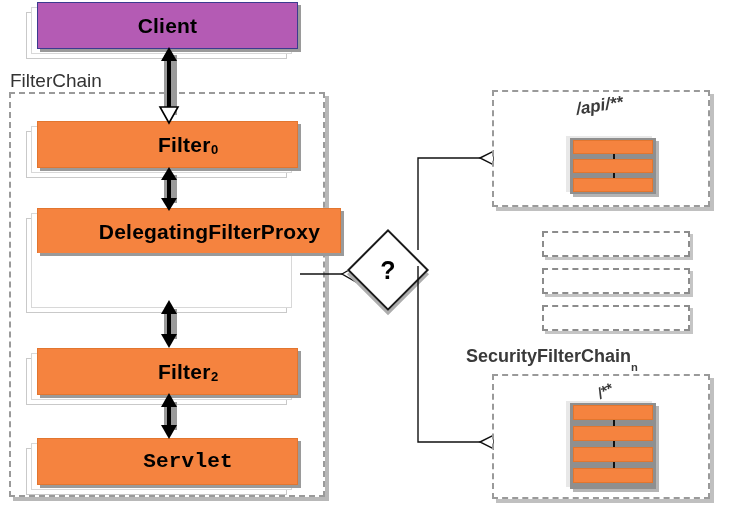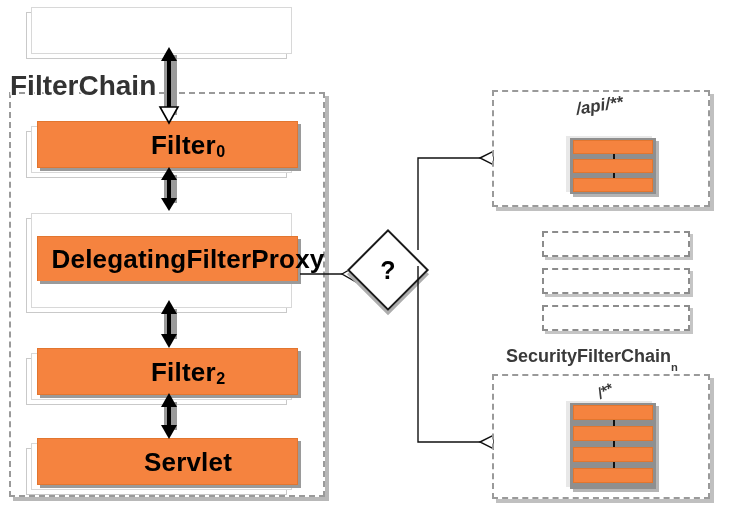--- a/index.html
+++ b/index.html
@@ -71,56 +71,56 @@
   #filterchain-box {
     left: 9px; top: 92px;
     width: 316px; height: 405px;
     border: 2px dashed #9a9a9a;
     box-sizing: border-box;
     background: transparent;
     box-shadow: 4px 4px 0 0 #b8b8b8;
   }
   #filterchain-label {
     left: 10px; top: 70px;
-    font-size: 28px;
-    font-weight: bold;
+    font-size: 19px;
+    font-weight: normal;
     color: #333333;
     -webkit-text-stroke: 0px;
     text-shadow:
        1.4px 0 0 #ffffff, -1.4px 0 0 #ffffff,
        0 1.4px 0 #ffffff, 0 -1.4px 0 #ffffff,
        1px 1px 0 #ffffff, -1px -1px 0 #ffffff,
        1px -1px 0 #ffffff, -1px 1px 0 #ffffff;
     white-space: nowrap;
   }
 
   
   .orange {
     background: #f5833f;
     border: 1px solid #e2762f;
-    font-size: 26px;
+    font-size: 21px;
     padding-left: 41px;
   }
 
   #filter0   { left: 37px; top: 121px;  width: 261px; height: 47px; }
-  #dfp       { left: 37px; top: 208px;  width: 261px; height: 45px; border-bottom: none; margin-top: 28px; }
+  #dfp       { left: 37px; top: 208px;  width: 304px; height: 45px; border-bottom: none; }
   #fcp {
     left: 37px; top: 252px; width: 261px; height: 49px;
     background:
       repeating-linear-gradient(
         -55deg,
         #ffffff 0px, #ffffff 9px,
         #f08d4e 9px, #f08d4e 10.2px
       );
     border: 3px solid #f5833f;
     font-size: 20px;
     box-shadow: 3px 3px 0 0 #9a9a9a;
   }
   #filter2   { left: 37px; top: 348px;  width: 261px; height: 47px; }
-  #servlet   { left: 37px; top: 438px;  width: 261px; height: 47px; }
+  #servlet   { left: 37px; top: 438px;  width: 261px; height: 47px; font-family: Liberation Mono, monospace; }
 
   
   .varrow { position: absolute; }
   .varrow svg { display: block; }
 
   
   #diamond-wrap { left: 350px; top: 232px; width: 82px; height: 82px; }
   #diamond {
     position: absolute;
     left: 9px; top: 9px;
@@ -160,21 +160,21 @@
     position: absolute;
     border: 2px dashed #9a9a9a;
     box-sizing: border-box;
     background: transparent;
     box-shadow: 4px 4px 0 0 #c0c0c0;
   }
 
   #sfc0-label { left: 494px; top: 62px; }
   #sfc0-box   { left: 492px; top: 90px; width: 218px; height: 117px; }
 
-  #sfcn-label { left: 506px; top: 346px; }
+  #sfcn-label { left: 466px; top: 346px; }
   #sfcn-box   { left: 492px; top: 374px; width: 218px; height: 125px; }
 
   .path-label {
     position: absolute;
     font-style: italic;
     font-weight: bold;
     font-size: 17px;
     color: #3a3a3a;
     white-space: nowrap;
     text-shadow:
@@ -224,20 +224,23 @@
   .conn { position: absolute; }
   .conn svg { display: block; }
 </style>
 </head>
 <body>
 
 <div id="canvas">
 
   <div class="stack-shadow" style="left:26px; top:12px; width:261px; height:47px;"></div>
   <div class="stack-shadow s2" style="left:31px; top:7px; width:261px; height:47px;"></div>
+  <div class="node" id="client">
+    <span class="lbl">Client</span>
+  </div>
 
   <div class="abs" id="filterchain-box"></div>
   <div class="abs" id="filterchain-label">FilterChain</div>
 
   <div class="stack-shadow" style="left:26px; top:131px; width:261px; height:47px;"></div>
   <div class="stack-shadow s2" style="left:31px; top:126px; width:261px; height:47px;"></div>
   <div class="node orange" id="filter0">
     <span class="lbl">Filter</span>
       <sub>0</sub>
   </div>

